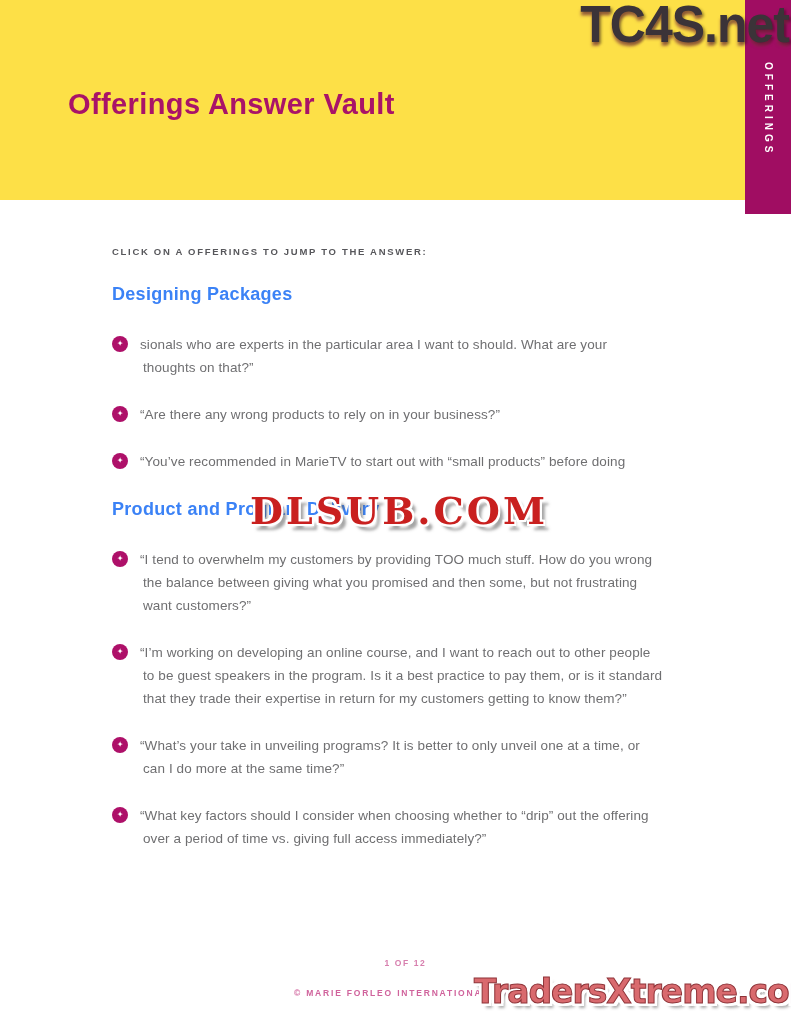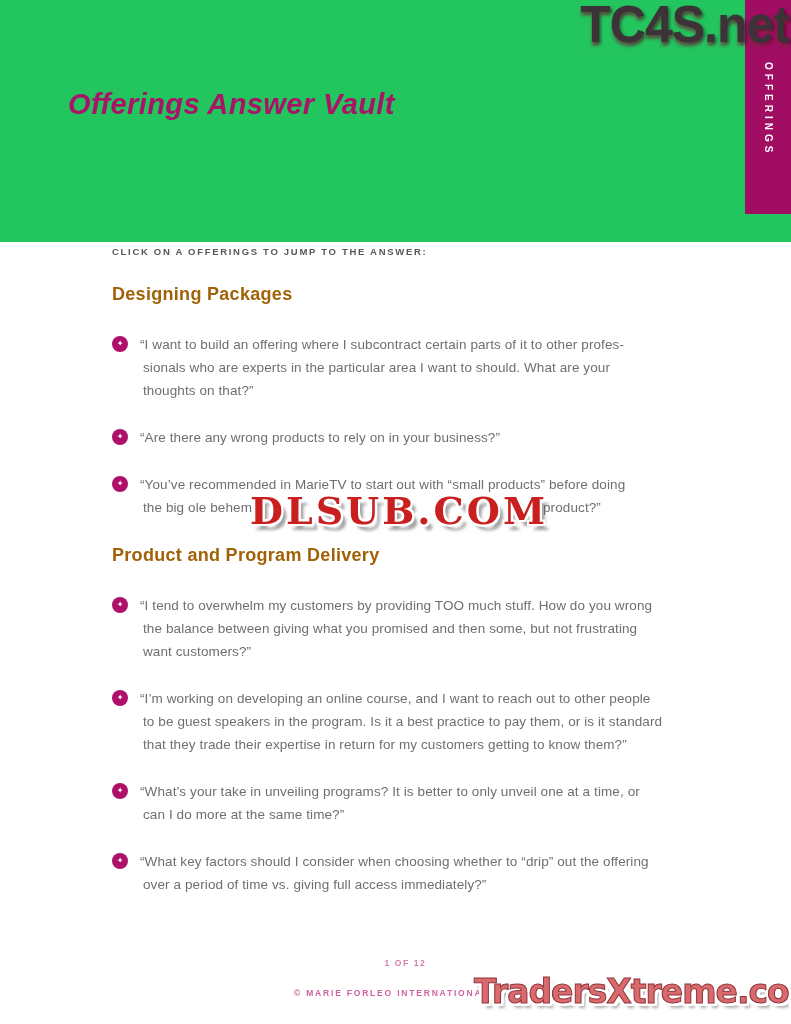--- a/index.html
+++ b/index.html
@@ -5,23 +5,22 @@
   * { margin:0; padding:0; box-sizing:border-box; }
   html,body { background:#e8e8e8; }
   .page {
     position:relative; width:791px; height:1024px; margin:0 auto;
     background:#ffffff; overflow:hidden;
     font-family:"Liberation Sans", sans-serif;
   }
 
   
   .header-band {
-    position:absolute; top:0; left:0; width:791px; height:242px;
-    background:#22c55e;
-    font-style:italic;
+    position:absolute; top:0; left:0; width:791px; height:200px;
+    background:#fde047;
   }
   .page-title {
     position:absolute; top:88px; left:68px;
     font-size:29px; font-weight:bold; letter-spacing:0.4px;
     color:#a91368;
   }
   .side-tab {
     position:absolute; top:0; right:0; width:46px; height:214px;
     background:#a00d62; z-index:2;
     display:flex; align-items:center; justify-content:center;
@@ -61,21 +60,21 @@
   }
 
   
   .content { position:absolute; left:112px; top:246px; width:600px; }
   .instruction {
     font-size:9.5px; font-weight:bold; letter-spacing:1.7px;
     color:#57575b; margin-bottom:27px; white-space:nowrap;
   }
   .section-heading {
     font-size:18px; font-weight:bold; letter-spacing:0.3px;
-    color:#a16207; line-height:20px; margin-bottom:29px;
+    color:#3b82f6; line-height:20px; margin-bottom:29px;
   }
   .section-heading.second { margin-top:26px; }
   .question { display:flex; margin-bottom:24px; }
   .bullet {
     flex-shrink:0; width:16px; height:16px; border-radius:50%;
     background:#ae1069; margin-right:12px; margin-top:3px;
     display:flex; align-items:center; justify-content:center;
   }
   .bullet .glyph { color:#ffffff; font-size:8px; line-height:8px; }
   .q-text { flex:1 1 auto; }
@@ -118,45 +117,40 @@
 
     <div class="instruction">CLICK ON A OFFERINGS TO JUMP TO THE ANSWER:</div>
 
     <div class="section-heading">Designing Packages</div>
 
     <div class="question">
       <span class="bullet">
           <span class="glyph">✦</span>
         </span>
       <div class="q-text">
-        <div class="q-line">“I want to build an offering where I subcontract certain parts of it to other profes-</div>
         <div class="q-line">sionals who are experts in the particular area I want to should. What are your</div>
         <div class="q-line">thoughts on that?”</div>
       </div>
     </div>
 
     <div class="question">
       <span class="bullet">
           <span class="glyph">✦</span>
         </span>
       <div class="q-text">
         <div class="q-line">“Are there any wrong products to rely on in your business?”</div>
       </div>
     </div>
 
     <div class="question">
       <span class="bullet">
           <span class="glyph">✦</span>
         </span>
       <div class="q-text">
         <div class="q-line">“You’ve recommended in MarieTV to start out with “small products” before doing</div>
-        <div class="q-line obscured-line">
-          <span>the big ole behem</span>
-          <span class="frag-end">product?”</span>
-        </div>
       </div>
     </div>
 
     <div class="section-heading second">Product and Program Delivery</div>
 
     <div class="question">
       <span class="bullet">
           <span class="glyph">✦</span>
         </span>
       <div class="q-text">

